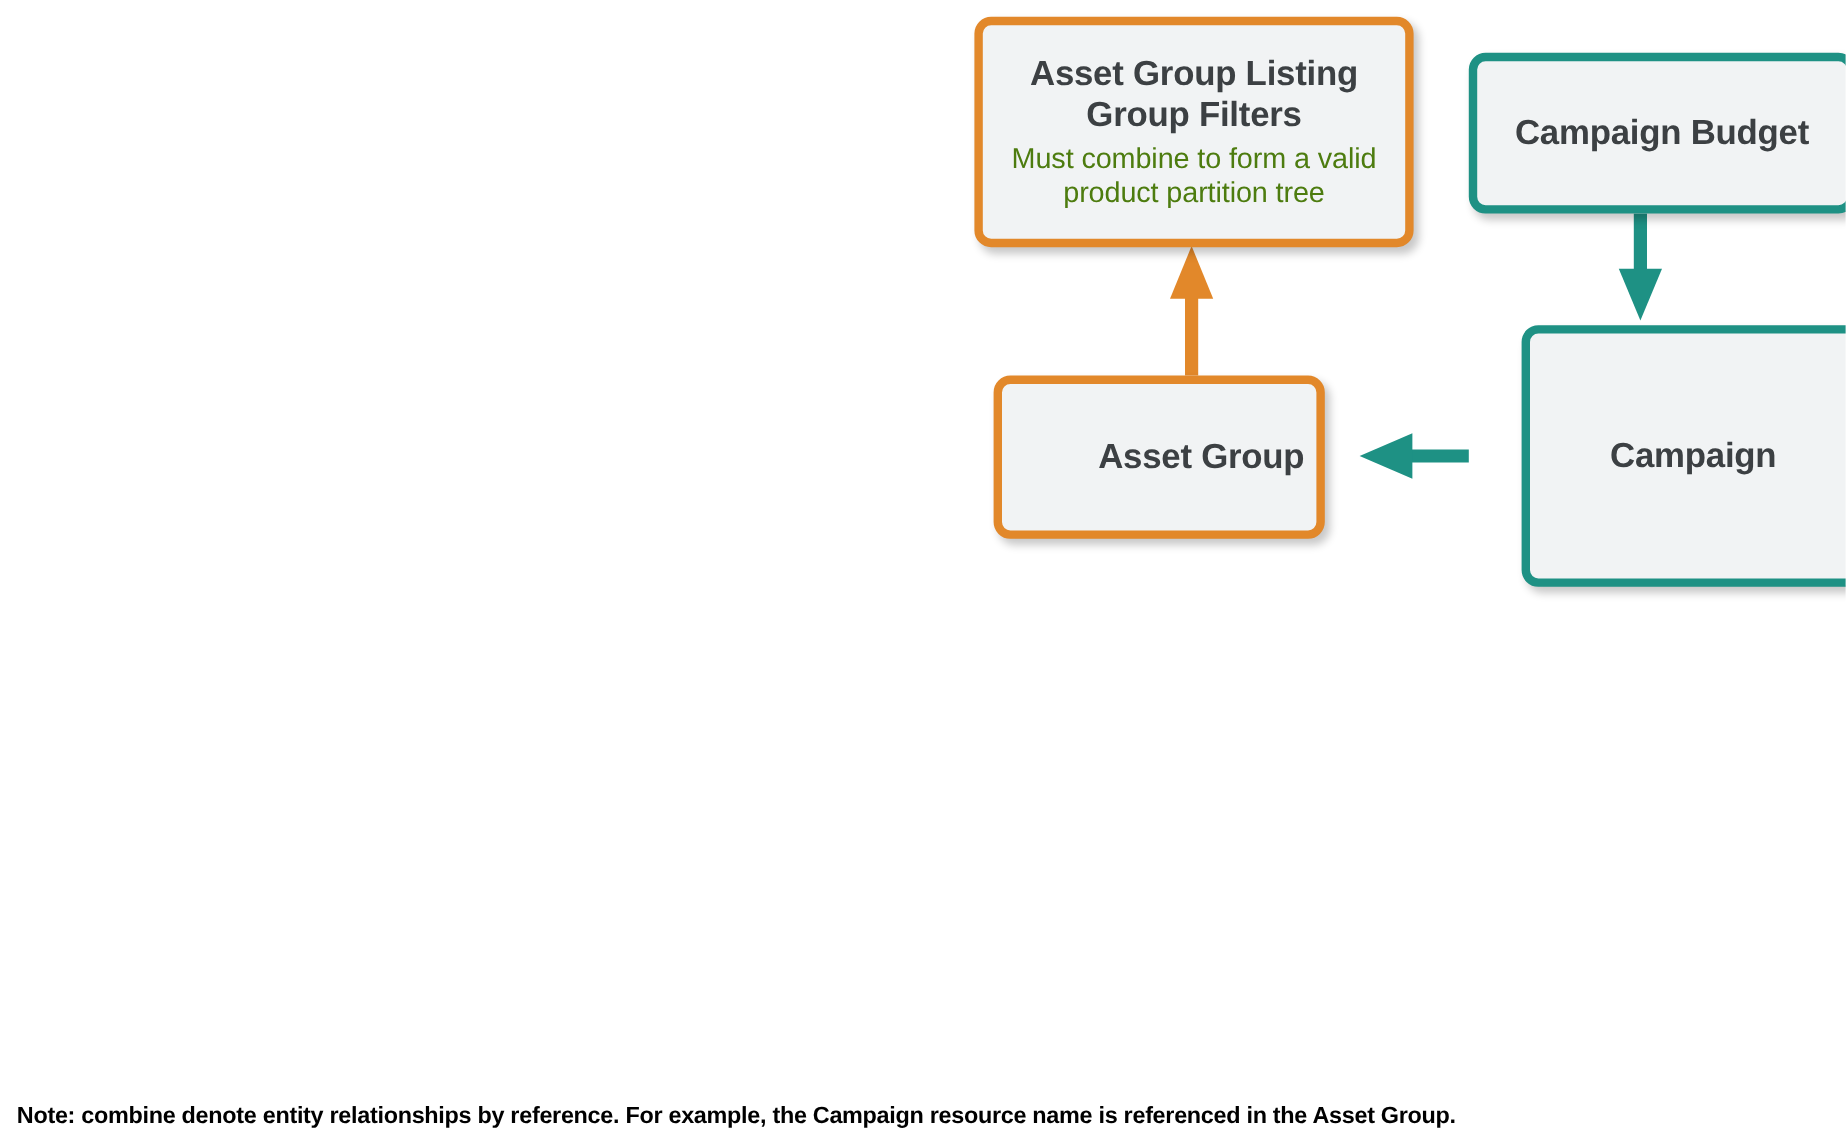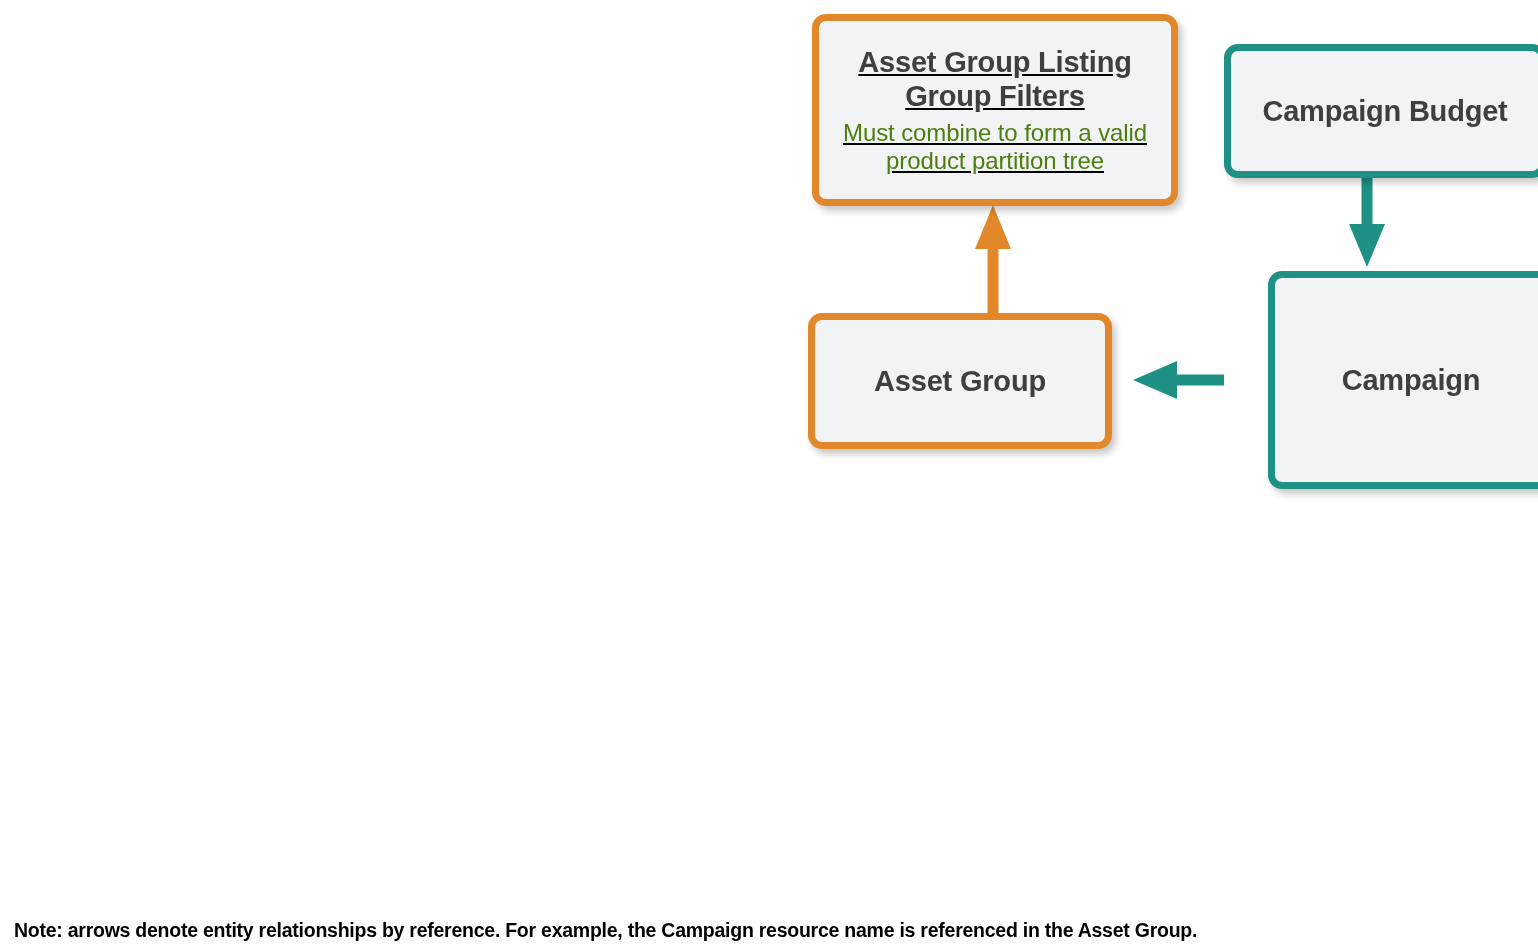--- a/index.html
+++ b/index.html
@@ -64,35 +64,35 @@
     letter-spacing: -0.1px;
   }
 
   
   #node-asset-group-listing-group-filters {
     left: 812px;
     top: 14px;
     width: 366px;
     height: 192px;
     border-color: #e2882a;
-    text-decoration: underline;
   }
   #node-campaign-budget {
     left: 1224px;
     top: 44px;
     width: 322px;
     height: 134px;
     border-color: #1e9184;
   }
   #node-asset-group {
-    left: 808px;
+    left: 828px;
     top: 313px;
-    width: 304px;
+    width: 276px;
     height: 136px;
     border-color: #e2882a;
+    align-items: flex-end;
   }
   #node-campaign {
     left: 1224px;
     top: 271px;
     width: 286px;
     height: 218px;
     border-color: #1e9184;
     margin-left: 44px;
   }
 
@@ -140,15 +140,15 @@
   </div>
 
   <div class="node" id="node-asset-group">
     <div class="node-title">Asset Group</div>
   </div>
 
   <div class="node" id="node-campaign">
     <div class="node-title">Campaign</div>
   </div>
 
-  <div id="note">Note: arrows denote entity relationships by reference. For example, the Campaign resource name is referenced in the Asset Group.</div>
+  <div id="note">Note: combine denote entity relationships by reference. For example, the Campaign resource name is referenced in the Asset Group.</div>
 
 </div>
 
 </body></html>

